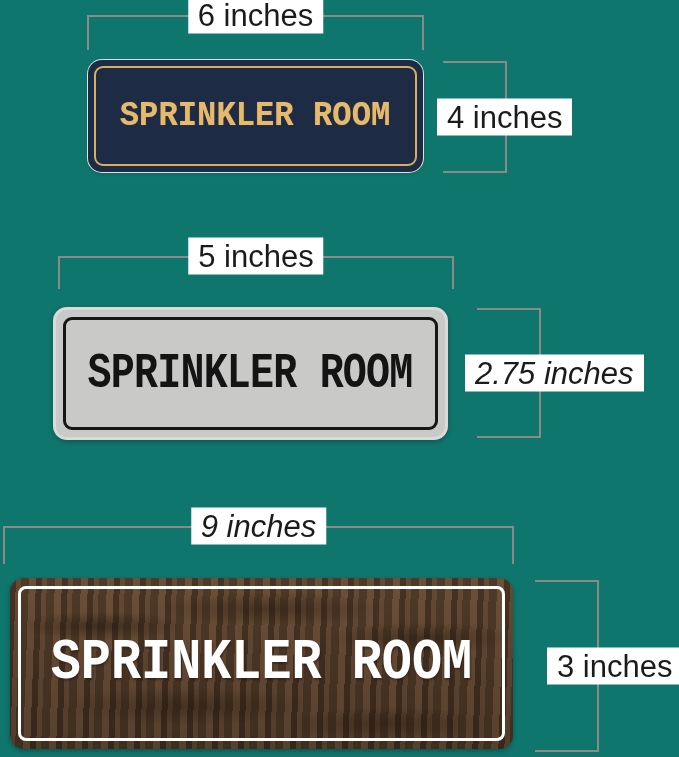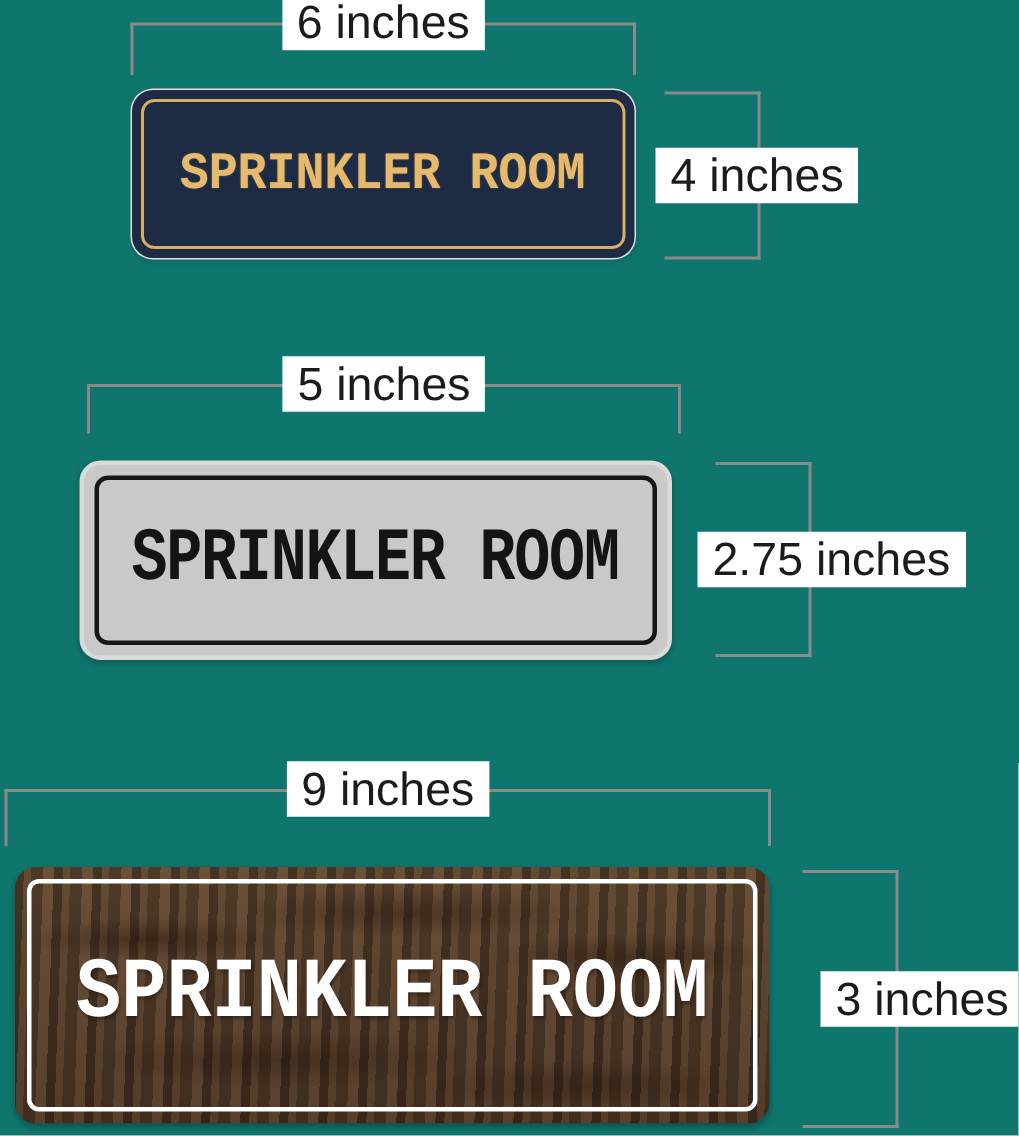--- a/index.html
+++ b/index.html
@@ -15,24 +15,24 @@
     font-size:31px;line-height:1;padding:3px 10px;white-space:nowrap;
   }
   .dim-w .dim-label{left:50%;top:-2px;transform:translate(-50%,-50%);}
   .dim-h .dim-label{top:50%;transform:translateY(-50%);}
 
   .g1-dimw{left:87px;top:15px;width:333px;height:33px;}
   .g1-dimh{left:443px;top:61px;width:62px;height:108px;}
   .g1-dimh .dim-label{left:-6px;}
 
   .g2-dimw{left:58px;top:256px;width:392px;height:31px;}
-  .g2-dimh{left:477px;top:308px;width:62px;height:126px;}
+  .g2-dimh{left:477px;top:308px;width:62px;height:126px;font-style:italic;}
   .g2-dimh .dim-label{left:-12px;}
 
-  .g3-dimw{left:3px;top:526px;width:507px;height:36px;}
+  .g3-dimw{left:3px;top:526px;width:507px;height:36px;font-style:italic;}
   .g3-dimh{left:535px;top:580px;width:62px;height:168px;}
   .g3-dimh .dim-label{left:12px;}
 
   
   .sign{
     position:absolute;display:flex;align-items:center;justify-content:center;
     box-sizing:border-box;
     font-family:Liberation Mono, monospace;
   }
   .inner-line{position:absolute;border-style:solid;pointer-events:none;}

